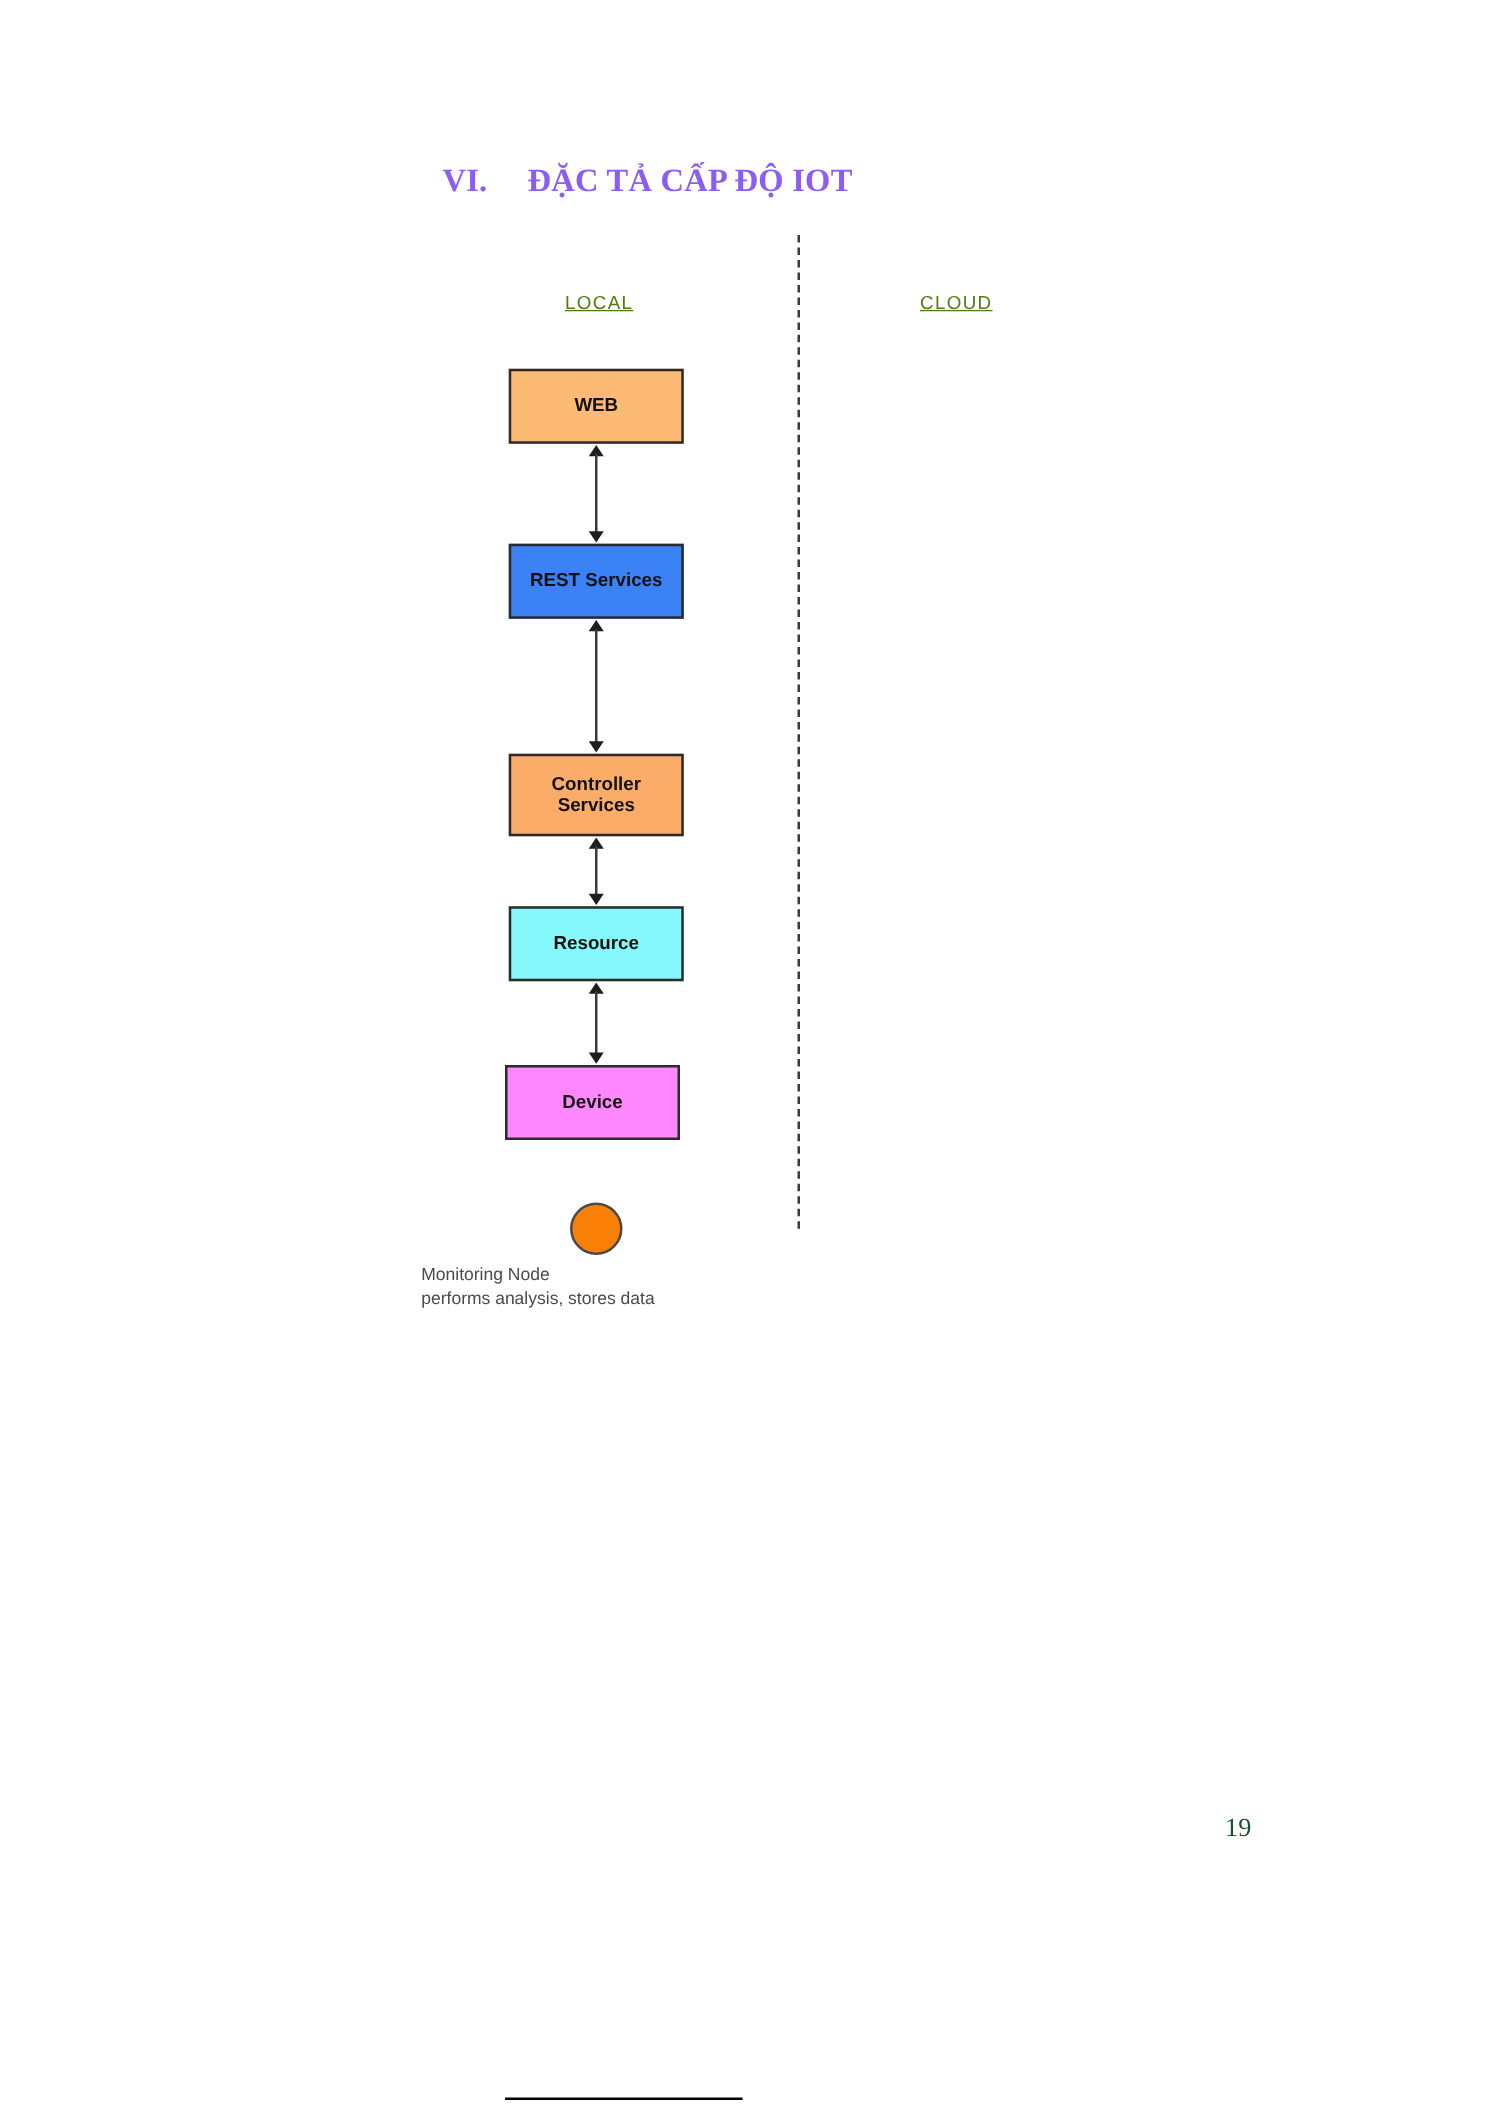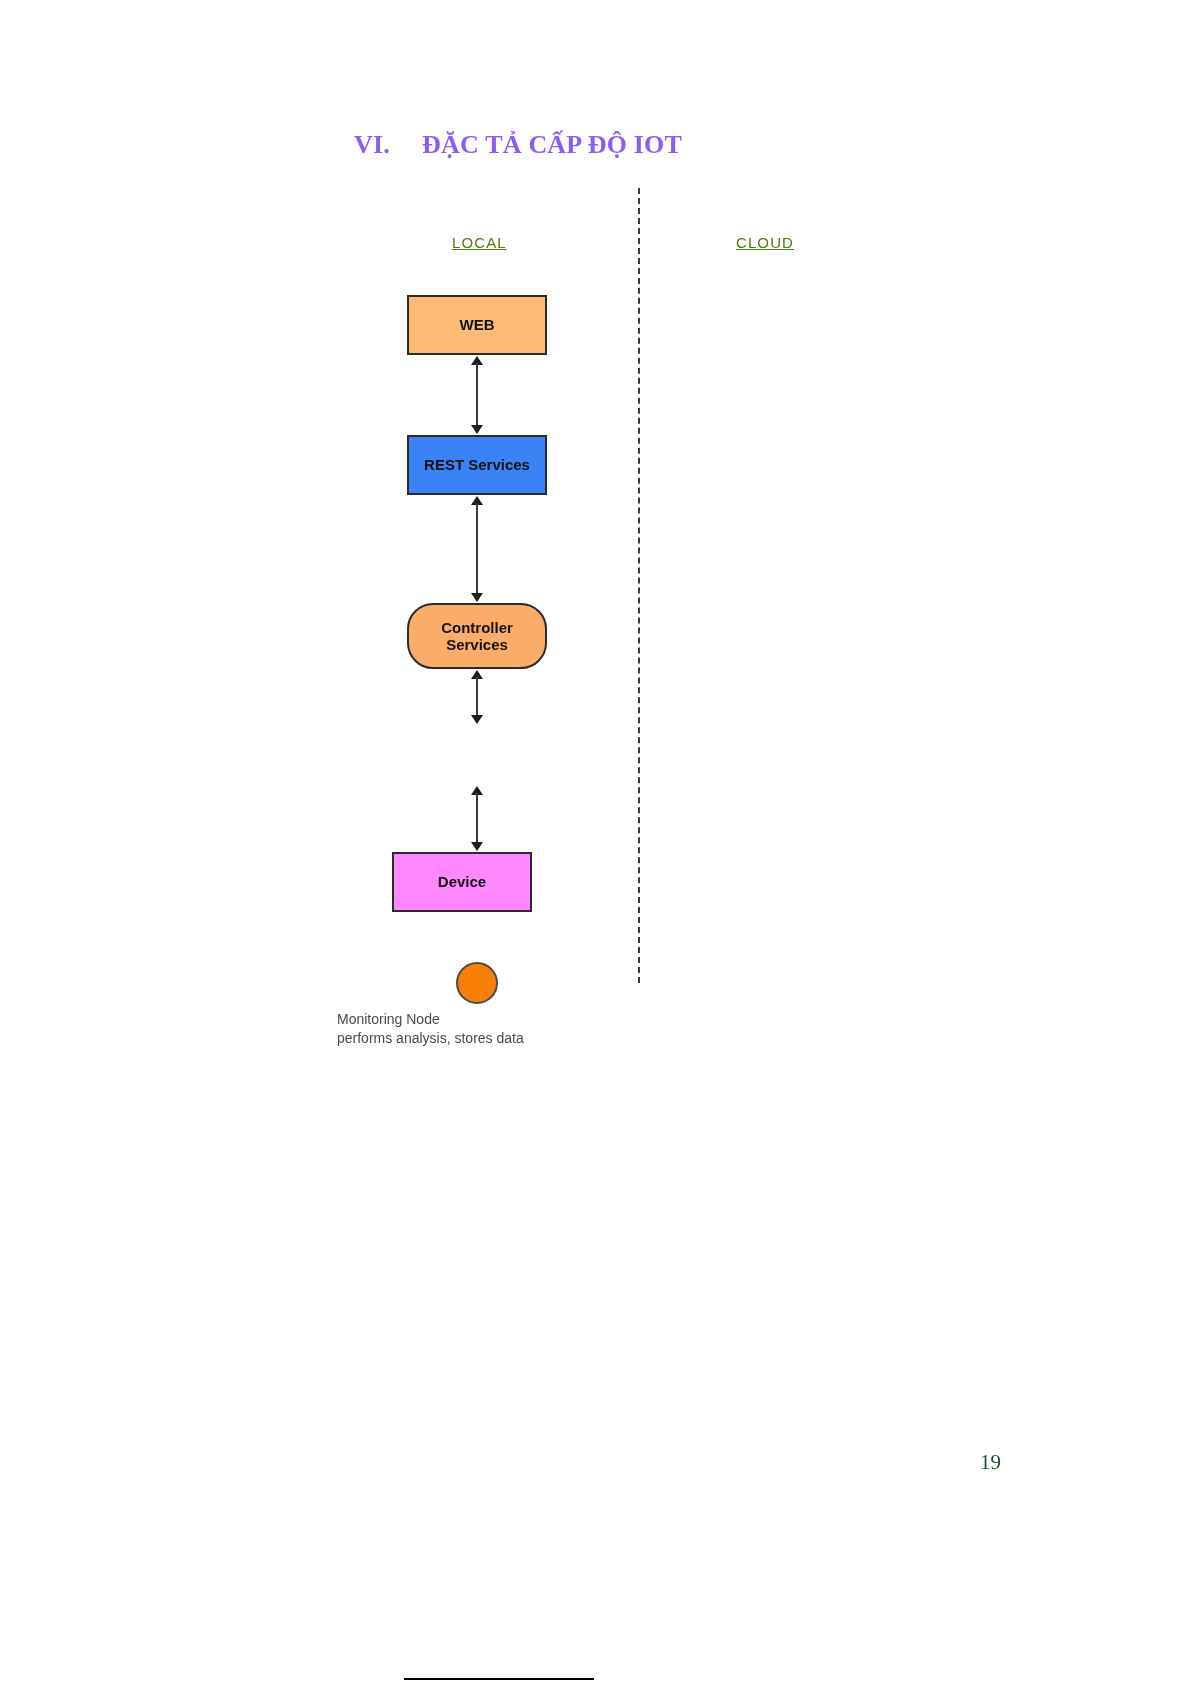--- a/index.html
+++ b/index.html
@@ -73,23 +73,23 @@
     font-family: "Liberation Sans", sans-serif;
     font-size: 15px;
     font-weight: bold;
     color: #111111;
     text-align: center;
     line-height: 1.15;
   }
 
   .node-web       { left: 407px; top: 295px;  width: 140px; height: 60px; background: #fdba74; }
   .node-rest      { left: 407px; top: 435px;  width: 140px; height: 60px; background: #3b82f6; }
-  .node-ctrl      { left: 407px; top: 603px;  width: 140px; height: 66px; background: #fcac69; border-radius: 26px; }
+  .node-ctrl      { left: 407px; top: 603px;  width: 140px; height: 66px; background: #fcac69; }
   .node-resource  { left: 407px; top: 725px;  width: 140px; height: 60px; background: #85f8fb; }
-  .node-device    { left: 392px; top: 852px;  width: 140px; height: 60px; background: #ff88ff; align-items: center; }
+  .node-device    { left: 404px; top: 852px;  width: 140px; height: 60px; background: #ff88ff; align-items: center; }
 
   
   .arrow {
     position: absolute;
     width: 18px;
   }
   .arrow .shaft {
     position: absolute;
     left: 8px;
     top: 7px;
@@ -191,20 +191,23 @@
   <div class="node node-ctrl">
     <span>Controller Services</span>
   </div>
 
   <div class="arrow arrow-ctrl-res">
     <div class="head up"></div>
     <div class="shaft"></div>
     <div class="head down"></div>
   </div>
 
+  <div class="node node-resource">
+    <span>Resource</span>
+  </div>
 
   <div class="arrow arrow-res-dev">
     <div class="head up"></div>
     <div class="shaft"></div>
     <div class="head down"></div>
   </div>
 
   <div class="node node-device">
     <span>Device</span>
   </div>

